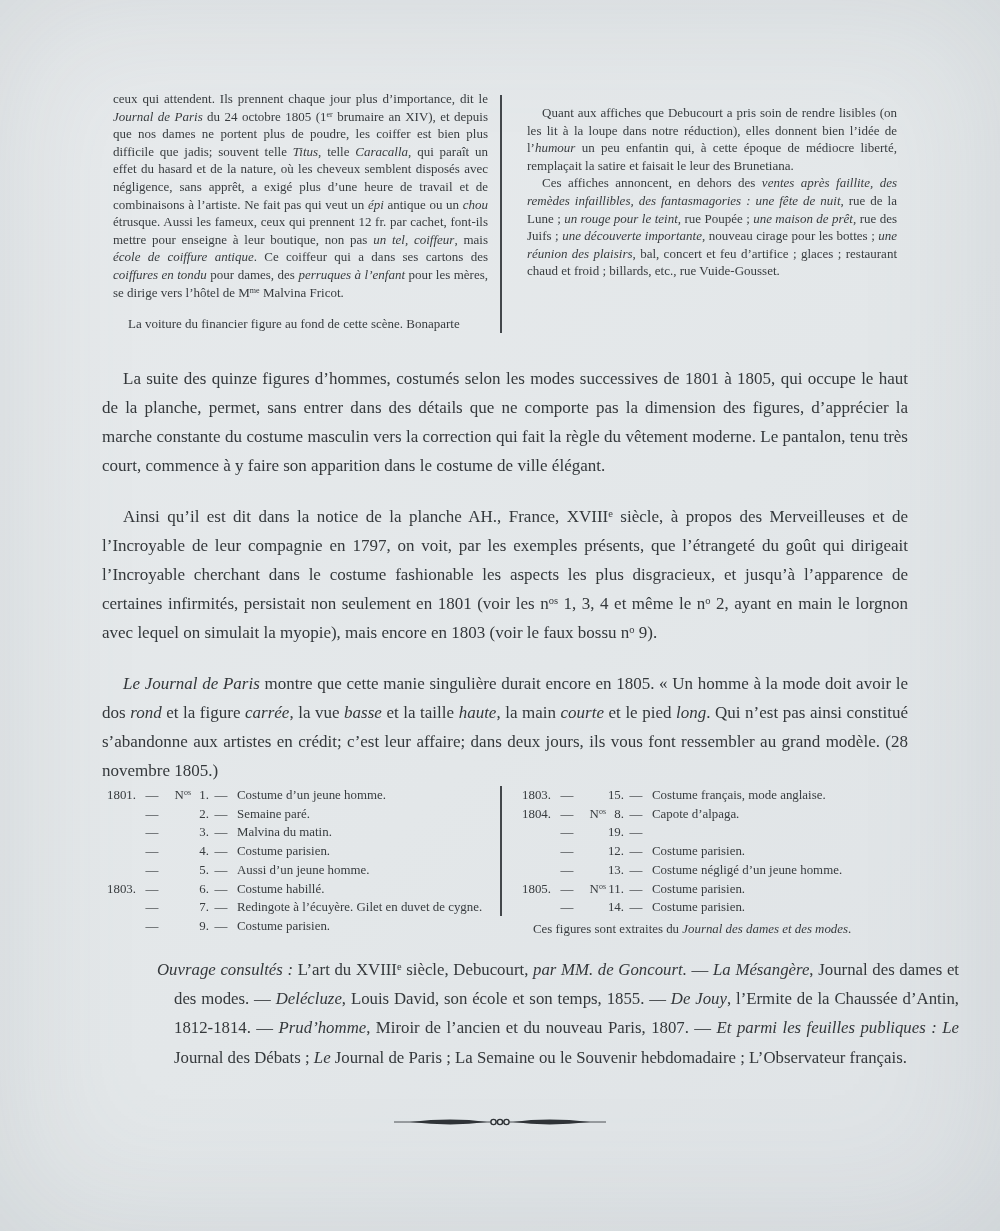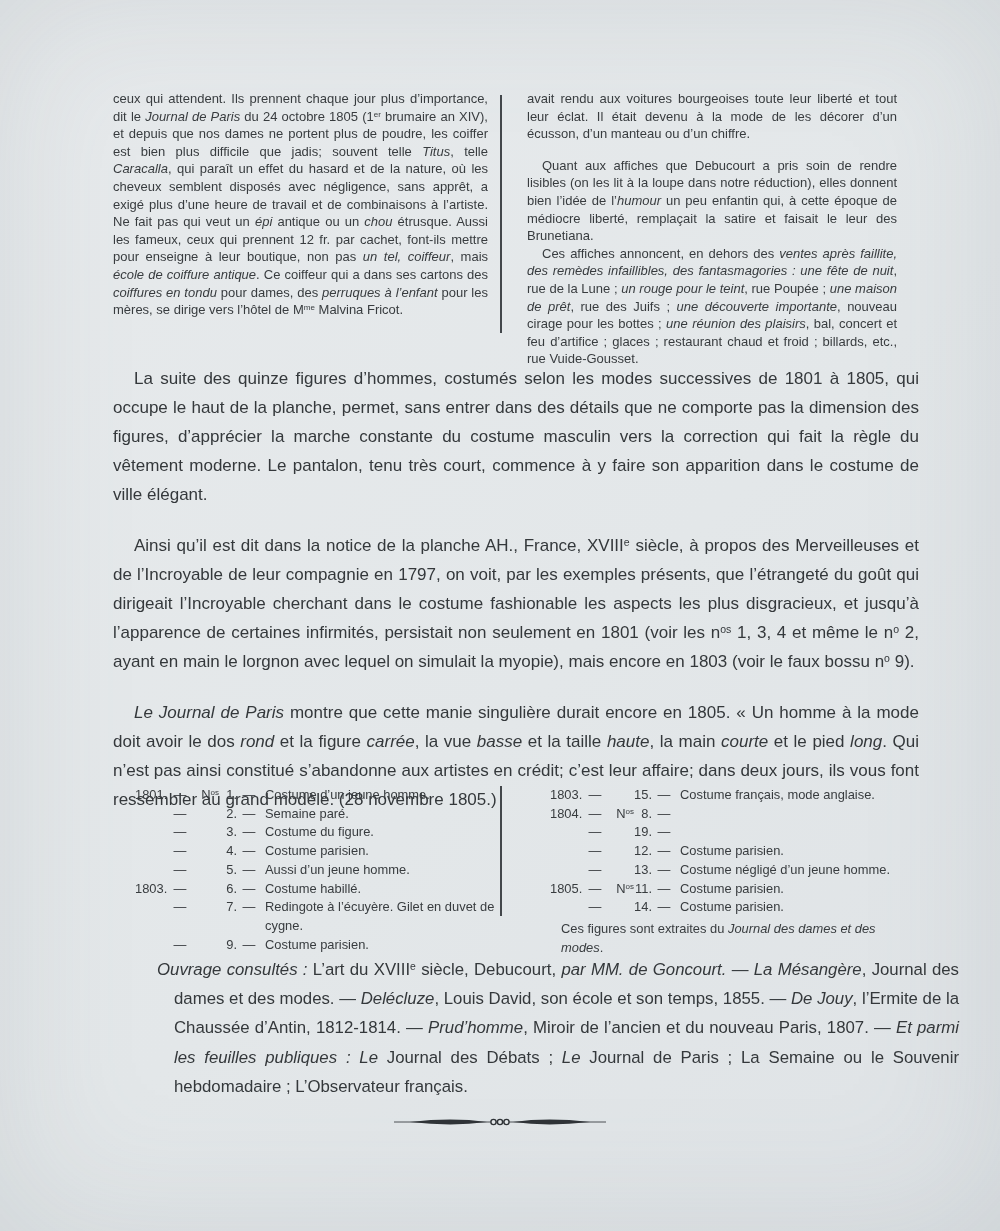--- a/index.html
+++ b/index.html
@@ -1,46 +1,46 @@
 <!DOCTYPE html>
 <html lang="fr"><head>
 <meta charset="utf-8">
 <style>
   html,body{margin:0;padding:0;background:#e3e7e9;}
   .page{
     position:relative;width:1000px;height:1231px;
     background:linear-gradient(135deg,#e7eaec 0%,#e3e7e9 55%,#dfe3e6 100%);
     box-shadow:inset 0 0 140px rgba(110,122,132,0.16);
-    font-family:Liberation Sans, sans-serif;
+    font-family:Liberation Serif, serif;
     color:#34383b;overflow:hidden;
   }
   .it{font-style:italic;}
   sup{font-size:62%;line-height:0;vertical-align:0.5em;}
   p{margin:0;}
 
   
   .top-cols{position:absolute;left:113px;top:90px;width:784px;display:flex;justify-content:space-between;
             font-size:13px;line-height:17.6px;text-align:justify;color:#383c3f;}
   .tcol-left{width:375px;}
   .tcol-right{width:370px;}
   .p-gap{margin-top:14px;}
   .p-indent{text-indent:15px;}
   .vrule{position:absolute;width:1.5px;background:#43474b;}
   .vrule-top{left:500px;top:95px;height:238px;}
   .vrule-list{left:500px;top:786px;height:130px;}
 
   
-  .main-block{position:absolute;left:113px;top:364px;width:806px;
+  .main-block{position:absolute;left:102px;top:364px;width:806px;
               font-size:17px;line-height:29px;text-align:justify;}
   .mpara{text-indent:21px;margin-bottom:22px;}
 
   
   .list-block{position:absolute;left:107px;top:786px;width:810px;display:flex;
               font-size:12.9px;line-height:18.7px;color:#383c3f;}
-  .list-left{width:386px;margin-left:28px;}
+  .list-left{width:386px;}
   .list-right{margin-left:29px;flex:1;}
   .lrow{display:flex;align-items:baseline;}
   .cell{display:inline-block;white-space:pre;}
   .c-year{width:34px;}
   .c-sep{width:22px;text-align:center;}
   .c-pre{width:28px;text-align:right;}
   .c-num{width:18px;text-align:right;}
   .c-dash{width:24px;text-align:center;}
   .c-label{flex:1;padding-left:4px;white-space:normal;}
   .list-footer{margin:3px 0 0 11px;}
@@ -54,23 +54,23 @@
   .ornament{position:absolute;left:50%;top:1115px;transform:translateX(-50%);width:212px;height:14px;}
 </style>
 </head>
 <body>
 
 <div class="page">
 
   <section class="top-cols">
     <div class="tcol tcol-left">
       <p><span>ceux qui attendent. Ils prennent chaque jour plus d’importance, dit le </span><span class="it">Journal de Paris</span><span> du 24 octobre 1805 (1</span><sup>er</sup><span> brumaire an XIV), et depuis que nos dames ne portent plus de poudre, les coiffer est bien plus difficile que jadis; souvent telle </span><span class="it">Titus</span><span>, telle </span><span class="it">Caracalla</span><span>, qui paraît un effet du hasard et de la nature, où les cheveux semblent disposés avec négligence, sans apprêt, a exigé plus d’une heure de travail et de combinaisons à l’artiste. Ne fait pas qui veut un </span><span class="it">épi</span><span> antique ou un </span><span class="it">chou</span><span> étrusque. Aussi les fameux, ceux qui prennent 12 fr. par cachet, font-ils mettre pour enseigne à leur boutique, non pas </span><span class="it">un tel, coiffeur</span><span>, mais </span><span class="it">école de coiffure antique</span><span>. Ce coiffeur qui a dans ses cartons des </span><span class="it">coiffures en tondu</span><span> pour dames, des </span><span class="it">perruques à l’enfant</span><span> pour les mères, se dirige vers l’hôtel de M</span><sup>me</sup><span> Malvina Fricot.</span></p>
+      <p class="p-gap p-indent"><span>La voiture du financier figure au fond de cette scène. Bonaparte</span></p>
     </div>
     <div class="tcol tcol-right">
-      <p><span>avait rendu aux voitures bourgeoises toute leur liberté et tout leur éclat. Il était devenu à la mode de les décorer d’un écusson, d’un manteau ou d’un chiffre.</span></p>
       <p class="p-gap p-indent"><span>Quant aux affiches que Debucourt a pris soin de rendre lisibles (on les lit à la loupe dans notre réduction), elles donnent bien l’idée de l’</span><span class="it">humour</span><span> un peu enfantin qui, à cette époque de médiocre liberté, remplaçait la satire et faisait le leur des Brunetiana.</span></p>
       <p class="p-indent"><span>Ces affiches annoncent, en dehors des </span><span class="it">ventes après faillite, des remèdes infaillibles, des fantasmagories : une fête de nuit</span><span>, rue de la Lune ; </span><span class="it">un rouge pour le teint</span><span>, rue Poupée ; </span><span class="it">une maison de prêt</span><span>, rue des Juifs ; </span><span class="it">une découverte importante</span><span>, nouveau cirage pour les bottes ; </span><span class="it">une réunion des plaisirs</span><span>, bal, concert et feu d’artifice ; glaces ; restaurant chaud et froid ; billards, etc., rue Vuide-Gousset.</span></p>
     </div>
   </section>
 
   <div class="vrule vrule-top"></div>
 
   <section class="main-block">
     <p class="mpara"><span>La suite des quinze figures d’hommes, costumés selon les modes successives de 1801 à 1805, qui occupe le haut de la planche, permet, sans entrer dans des détails que ne comporte pas la dimension des figures, d’apprécier la marche constante du costume masculin vers la correction qui fait la règle du vêtement moderne. Le pantalon, tenu très court, commence à y faire son apparition dans le costume de ville élégant.</span></p>
     <p class="mpara"><span>Ainsi qu’il est dit dans la notice de la planche AH., France, XVIII</span><sup>e</sup><span> siècle, à propos des Merveilleuses et de l’Incroyable de leur compagnie en 1797, on voit, par les exemples présents, que l’étrangeté du goût qui dirigeait l’Incroyable cherchant dans le costume fashionable les aspects les plus disgracieux, et jusqu’à l’apparence de certaines infirmités, persistait non seulement en 1801 (voir les n</span><sup>os</sup><span> 1, 3, 4 et même le n</span><sup>o</sup><span> 2, ayant en main le lorgnon avec lequel on simulait la myopie), mais encore en 1803 (voir le faux bossu n</span><sup>o</sup><span> 9).</span></p>
@@ -94,21 +94,21 @@
           <span class="cell c-num">2.</span>
           <span class="cell c-dash">—</span>
           <span class="cell c-label">Semaine paré.</span>
         </div>
         <div class="lrow">
           <span class="cell c-year"></span>
           <span class="cell c-sep">—</span>
           <span class="cell c-pre"></span>
           <span class="cell c-num">3.</span>
           <span class="cell c-dash">—</span>
-          <span class="cell c-label">Costume du figure.</span>
+          <span class="cell c-label">Malvina du matin.</span>
         </div>
         <div class="lrow">
           <span class="cell c-year"></span>
           <span class="cell c-sep">—</span>
           <span class="cell c-pre"></span>
           <span class="cell c-num">4.</span>
           <span class="cell c-dash">—</span>
           <span class="cell c-label">Costume parisien.</span>
         </div>
         <div class="lrow">
@@ -153,20 +153,21 @@
             <span class="cell c-num">15.</span>
             <span class="cell c-dash">—</span>
             <span class="cell c-label">Costume français, mode anglaise.</span>
           </div>
           <div class="lrow">
             <span class="cell c-year">1804.</span>
             <span class="cell c-sep">—</span>
             <span class="cell c-pre"><span>N</span><sup>os</sup></span>
             <span class="cell c-num">8.</span>
             <span class="cell c-dash">—</span>
+            <span class="cell c-label">Capote d’alpaga.</span>
           </div>
           <div class="lrow">
             <span class="cell c-year"></span>
             <span class="cell c-sep">—</span>
             <span class="cell c-pre"></span>
             <span class="cell c-num">19.</span>
             <span class="cell c-dash">—</span>
           </div>
           <div class="lrow">
             <span class="cell c-year"></span>

